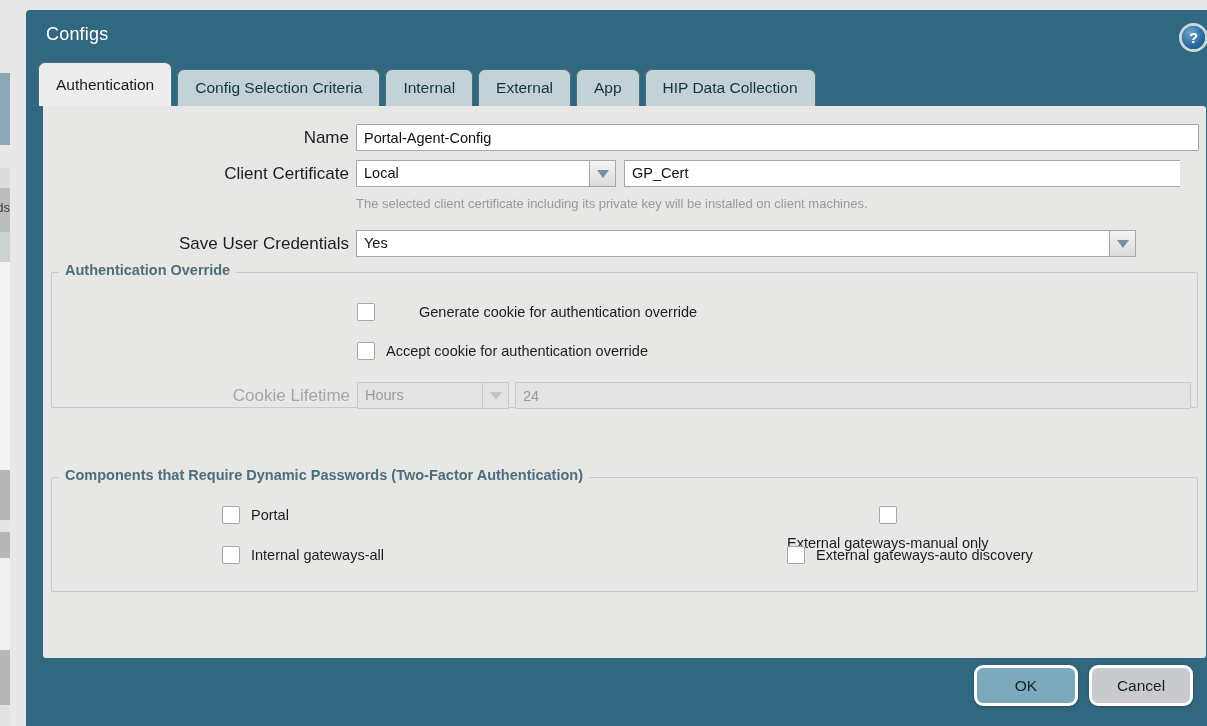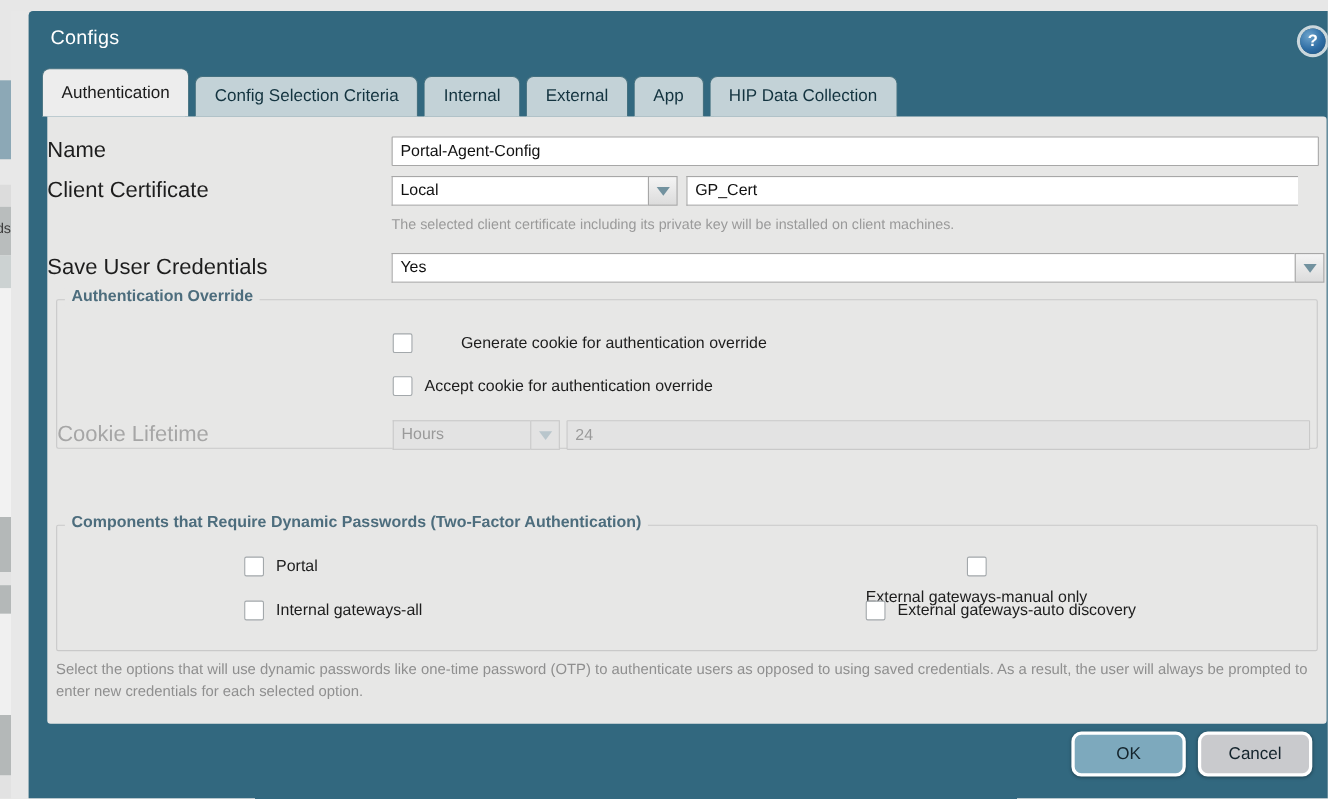--- a/index.html
+++ b/index.html
@@ -29,21 +29,21 @@
   .tab { height:37px; padding:0 17px; background:#c3d2d7; border:1px solid #44707f; border-bottom:none;
          border-radius:7px 7px 0 0; font-size:15.5px; color:#13333f; line-height:35px; white-space:nowrap;
          cursor:pointer; }
   .tab.active { height:44px; line-height:44px; background:#ededed; color:#1a1a1a; z-index:3; }
 
   
   .panel { position:absolute; left:17px; top:96px; width:1163px; height:552px;
            background:#e7e7e6; border-radius:0 3px 3px 3px; z-index:2; }
 
   .row { position:absolute; left:0; width:100%; }
-  .flabel { position:absolute; left:0; width:306px; font-size:20px; color:#1d1d1d;
+  .flabel { position:absolute; left:0; width:306px; text-align:right; font-size:17px; color:#1d1d1d;
             line-height:27px; }
   .flabel.disabled { color:#a6a6a6; }
 
   .text-input { position:absolute; height:27px; border:1px solid #a7a7a7; background:#fff;
                 font-family:"Liberation Sans", sans-serif; font-size:14.5px; color:#111; padding:0 7px;
                 border-radius:1px; }
   .text-input:disabled, .text-input.disabled { background:#e3e3e3; color:#9a9a9a; border-color:#c9c9c9; }
 
   .combo { position:absolute; height:27px; display:flex; cursor:pointer; }
   .combo-text { flex:1; background:#fff; border:1px solid #a7a7a7; border-right:none;
@@ -135,21 +135,21 @@
         <div class="combo-btn">
             <span class="tri"></span>
           </div>
       </div>
     </div>
 
     <div class="hint" style="left:313px;top:90px;">The selected client certificate including its private key will be installed on client machines.</div>
 
     <div class="row" style="top:124px;height:27px;">
       <div class="flabel">Save User Credentials</div>
-      <div class="combo" style="left:313px;top:0;width:848px;">
+      <div class="combo" style="left:313px;top:0;width:780px;">
         <div class="combo-text">Yes</div>
         <div class="combo-btn">
             <span class="tri"></span>
           </div>
       </div>
     </div>
 
     <div class="fs" style="left:8px;top:166px;width:1147px;height:136px;">
       <div class="fs-legend">Authentication Override</div>
 
@@ -189,18 +189,17 @@
       <div class="cbrow" style="left:735px;top:28px;flex-direction:column;">
         <span class="cb"></span>
         <span class="cblabel">External gateways-manual only</span>
       </div>
       <div class="cbrow" style="left:735px;top:68px;">
         <span class="cb"></span>
         <span class="cblabel">External gateways-auto discovery</span>
       </div>
     </div>
 
-    <div class="footnote" style="top:493px;">Select the options that will use dynamic passwords like one-time password (OTP) to authenticate users as opposed to using saved credentials. As a result, the user will always be prompted to enter new credentials for each selected option.</div>
   </div>
 
   <button class="btn btn-ok">OK</button>
   <button class="btn btn-cancel">Cancel</button>
 </div>
 
 </body></html>

